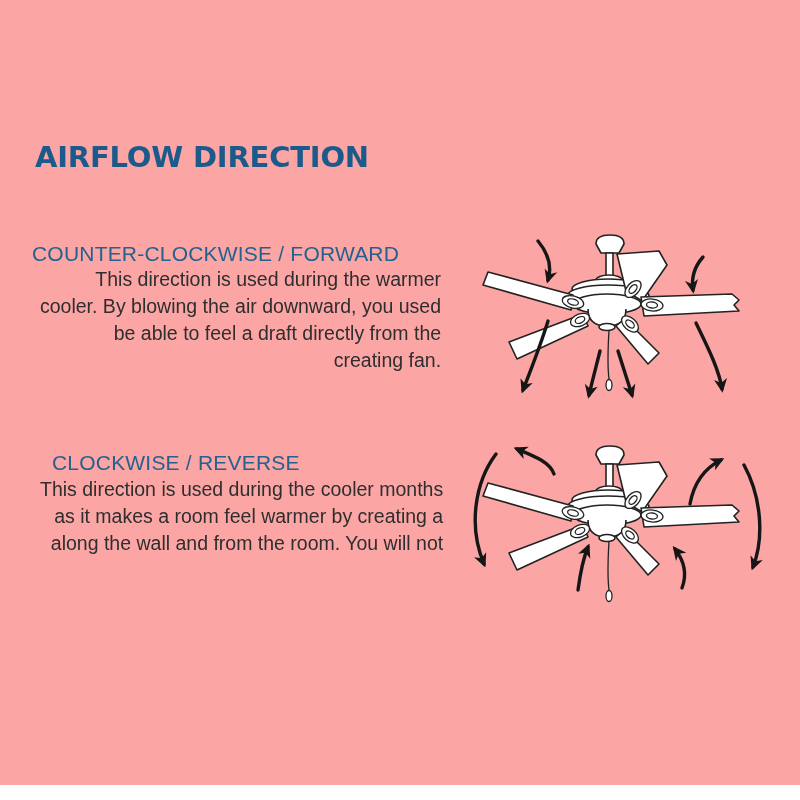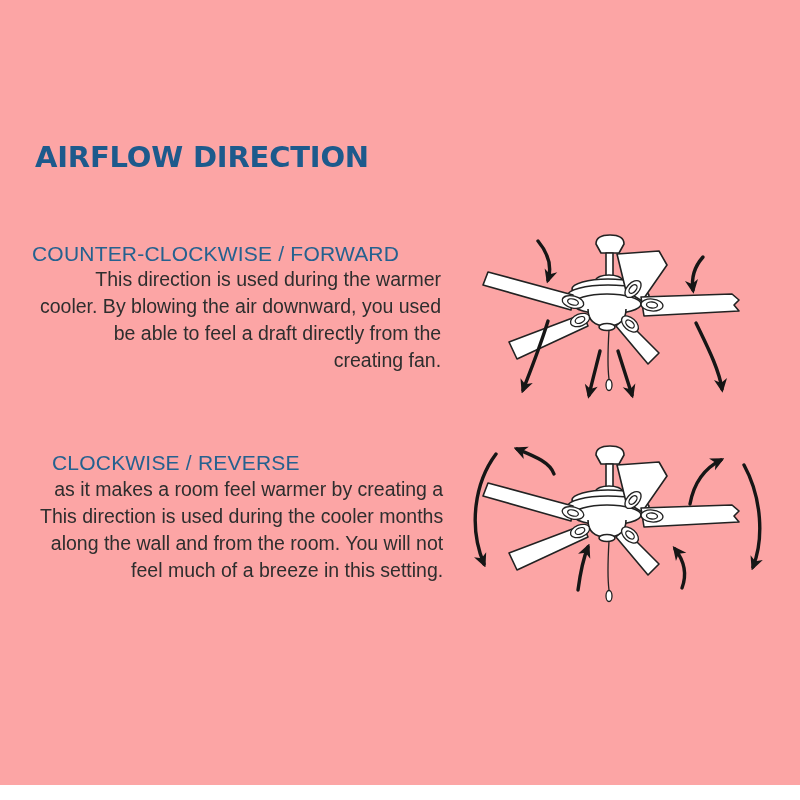--- a/index.html
+++ b/index.html
@@ -100,24 +100,23 @@
       <path marker-end="url(#ah)" d="M88,92 C80,118 70,143 63,161"></path>
       <path marker-end="url(#ah)" d="M140,122 C136,138 132,153 129,166"></path>
       <path marker-end="url(#ah)" d="M158,122 C163,138 168,153 172,166"></path>
       <path marker-end="url(#ah)" d="M243,28 C235,37 231,48 233,61"></path>
       <path marker-end="url(#ah)" d="M236,94 C247,117 259,140 262,160"></path>
     </g>
   </svg>
 
   <h2 class="heading h2">CLOCKWISE / REVERSE</h2>
   <p class="body b2">
+    <span class="ln">This direction is used during the cooler months</span>
     <span class="ln">as it makes a room feel warmer by creating a</span>
-    <span class="ln">This direction is used during the cooler months</span>
     <span class="ln">along the wall and from the room. You will not</span>
-    <span class="ln">feel much of a breeze in this setting.</span>
   </p>
 
   <svg class="fan f2" viewBox="0 0 340 210">
     <use href="#fan-drawing"></use>
     <g fill="none" stroke="#161616" stroke-width="3.4" stroke-linecap="round">
       <path marker-end="url(#ah)" d="M94,34 C90,22 74,16 57,9"></path>
       <path marker-end="url(#ah)" d="M36,14 C15,42 8,86 24,124"></path>
       <path marker-end="url(#ah)" d="M118,150 C120,135 123,119 128,107"></path>
       <path marker-end="url(#ah)" d="M222,148 C228,132 222,118 215,109"></path>
       <path marker-end="url(#ah)" d="M230,64 C234,42 245,28 261,20"></path>

